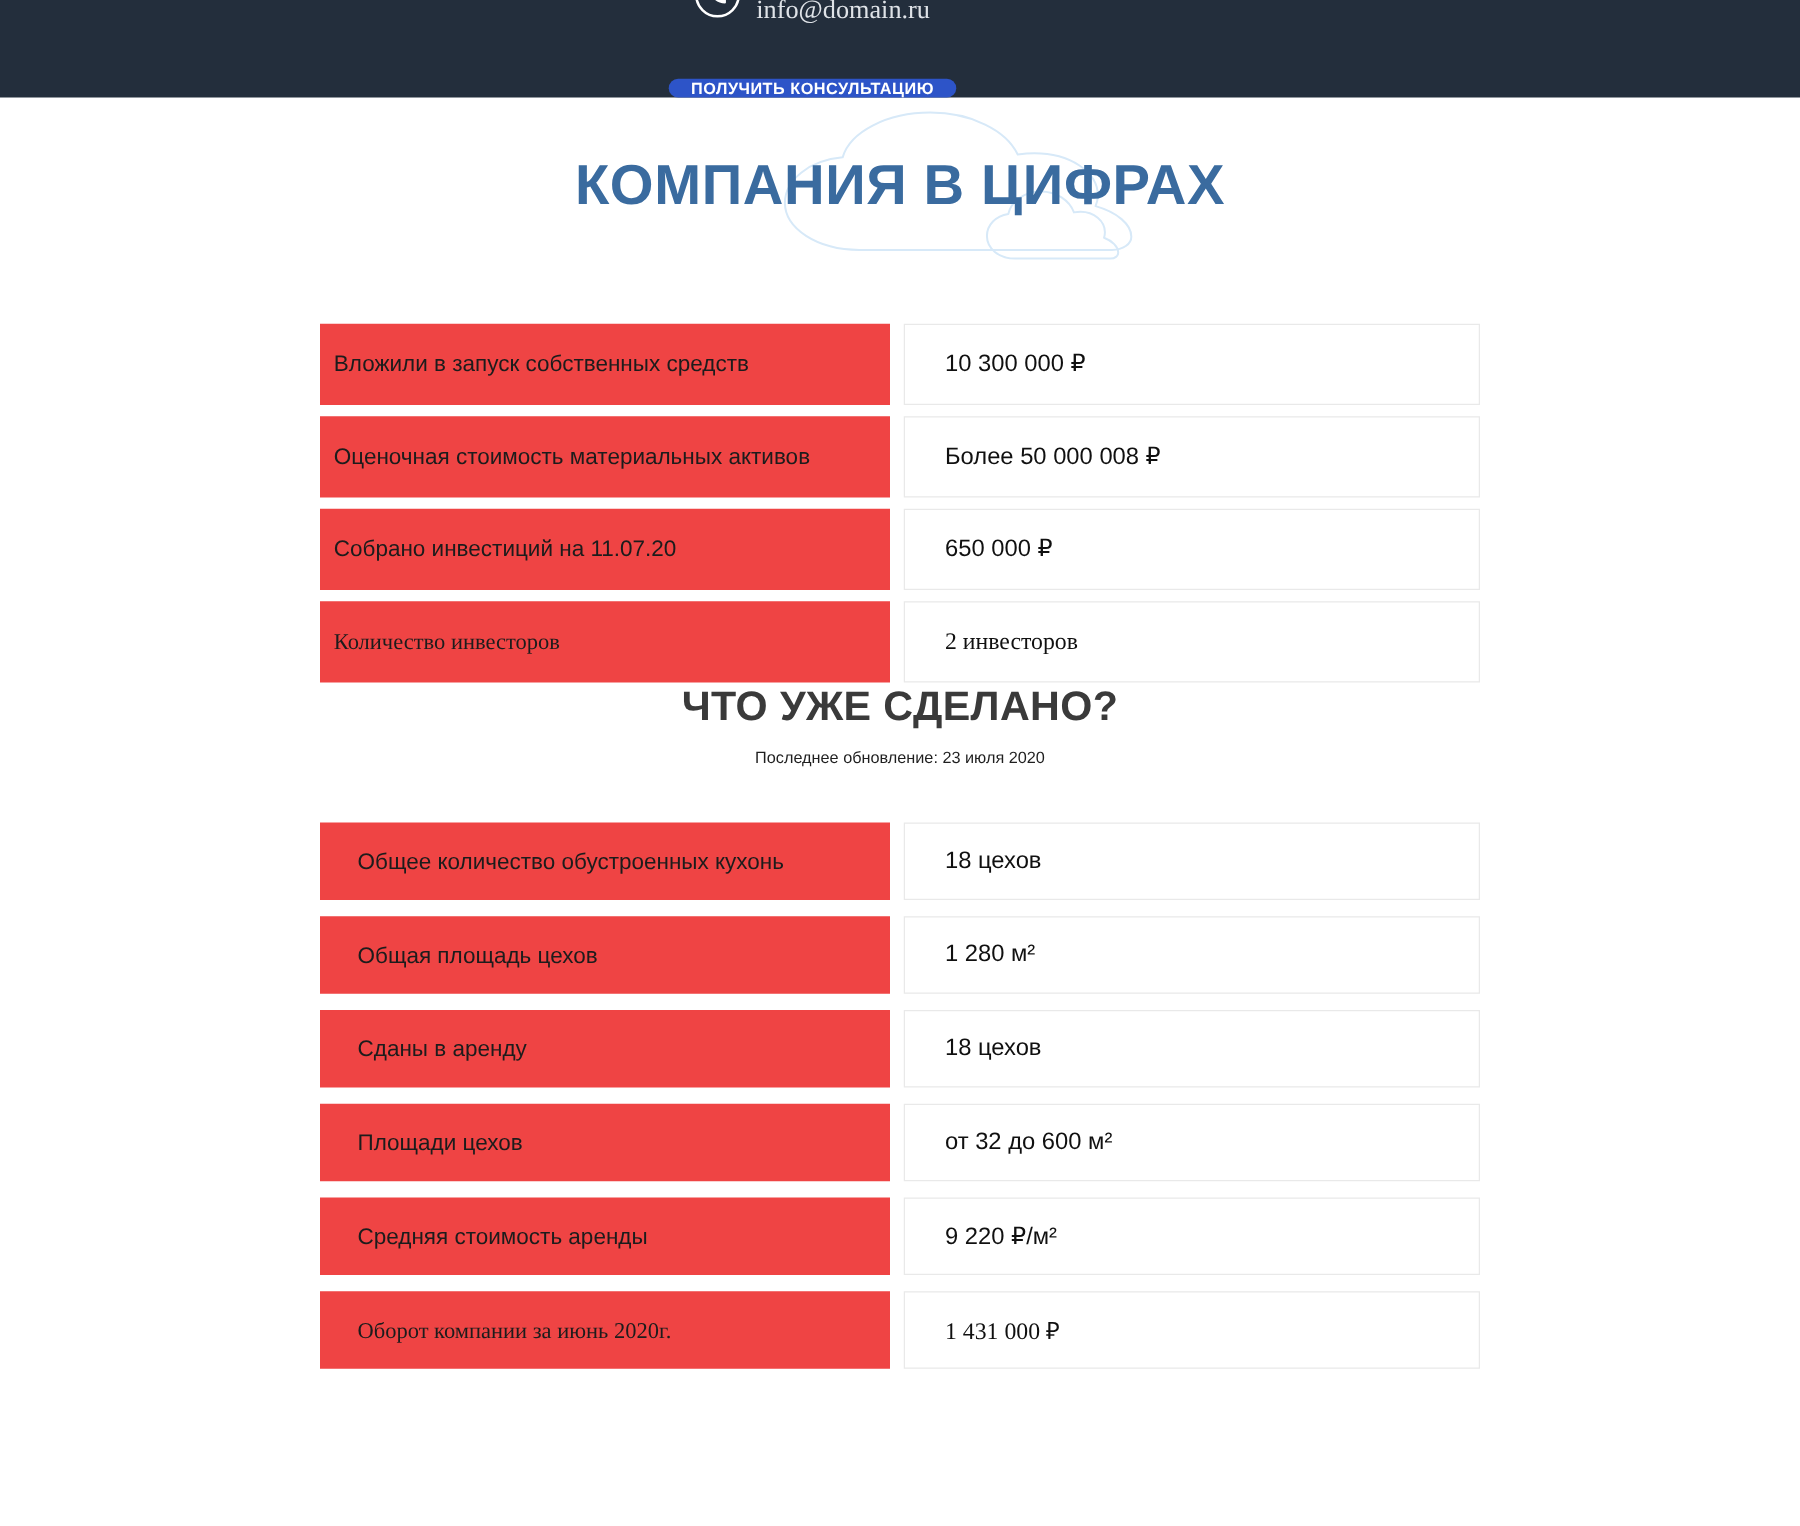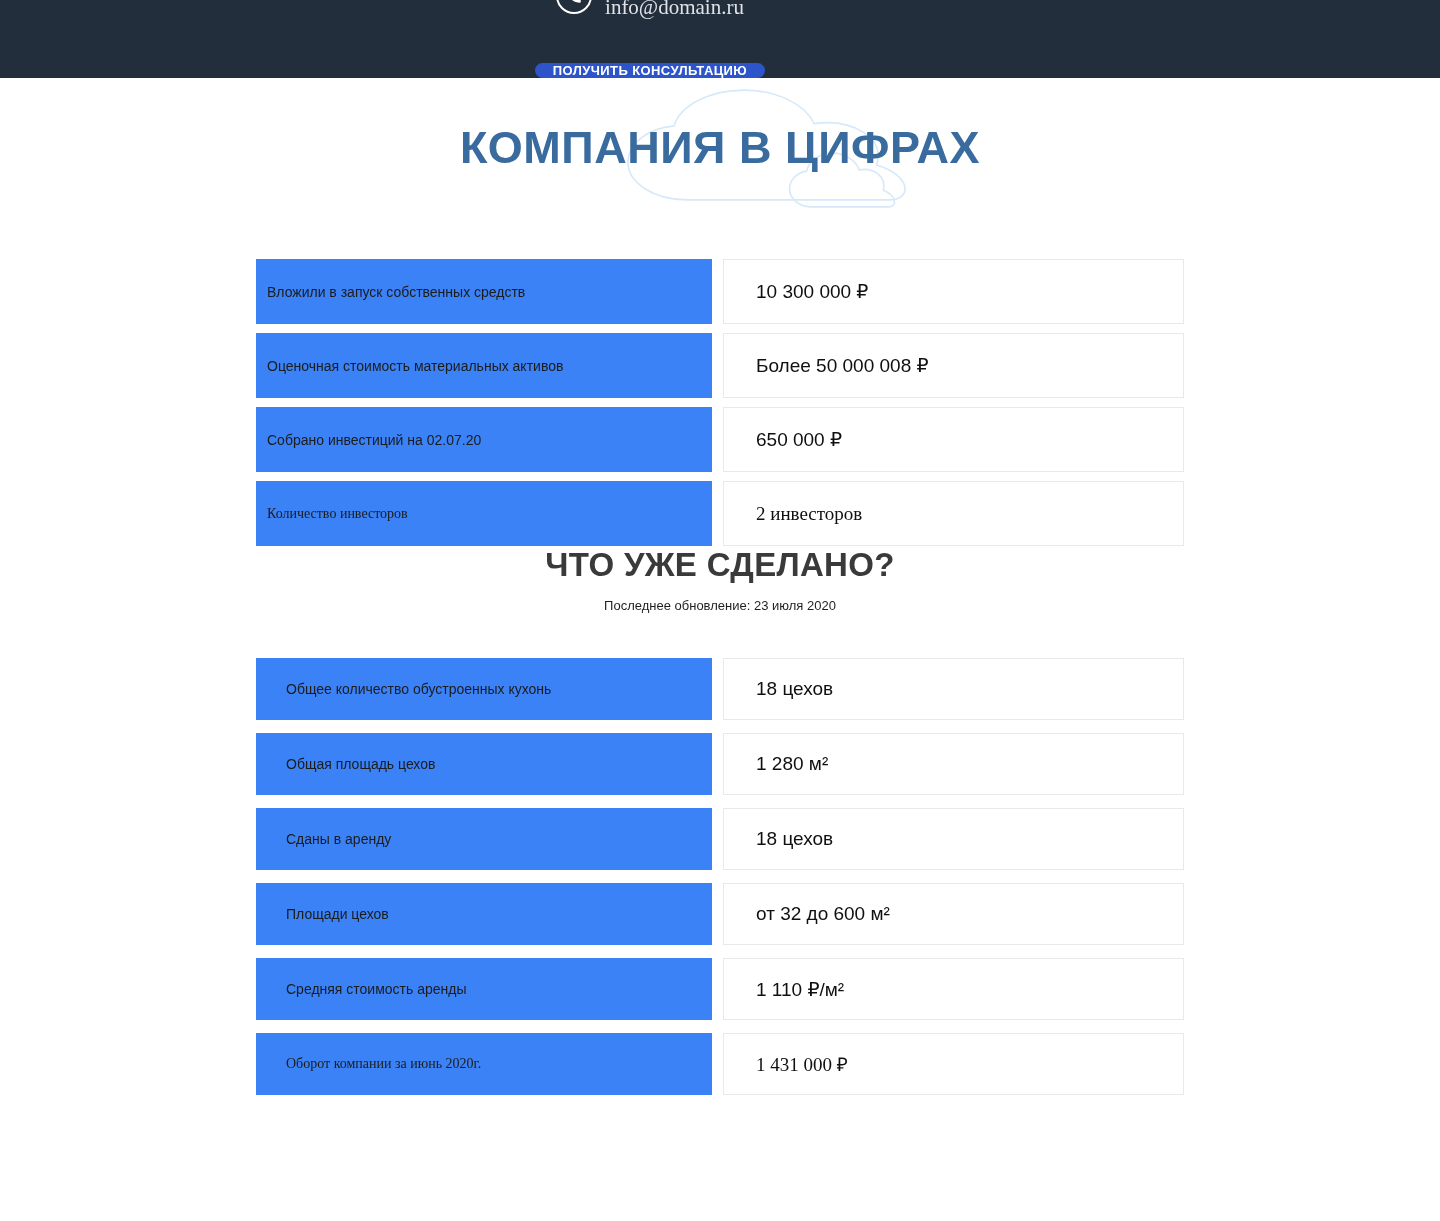--- a/index.html
+++ b/index.html
@@ -100,26 +100,26 @@
   .facts-2 { margin-top: 45px; }
   .fact-row {
     display: grid;
     grid-template-columns: 456px 461px;
     column-gap: 11px;
   }
   .facts-1 .fact-row { height: 65px; margin-bottom: 9px; }
   .facts-2 .fact-row { height: 62px; margin-bottom: 13px; }
   .fact-row:last-child { margin-bottom: 0; font-family: Liberation Serif, serif; }
   .fact-label {
-    background: #3b82f6;
+    background: #ef4444;
     display: flex;
     align-items: center;
     padding-left: 11px;
     padding-right: 10px;
-    font-size: 14px;
+    font-size: 18px;
     color: #1c1c1c;
   }
   .facts-2 .fact-label { padding-left: 30px; }
   .fact-value {
     background: #ffffff;
     border: 1px solid #E9E9E9;
     display: flex;
     align-items: center;
     padding-left: 32px;
     padding-right: 10px;
@@ -174,21 +174,21 @@
 <section class="facts facts-1">
   <div class="fact-row">
     <div class="fact-label">Вложили в запуск собственных средств</div>
     <div class="fact-value">10 300 000 ₽</div>
   </div>
   <div class="fact-row">
     <div class="fact-label">Оценочная стоимость материальных активов</div>
     <div class="fact-value">Более 50 000 008 ₽</div>
   </div>
   <div class="fact-row">
-    <div class="fact-label">Собрано инвестиций на 02.07.20</div>
+    <div class="fact-label">Собрано инвестиций на 11.07.20</div>
     <div class="fact-value">650 000 ₽</div>
   </div>
   <div class="fact-row">
     <div class="fact-label">Количество инвесторов</div>
     <div class="fact-value">2 инвесторов</div>
   </div>
 </section>
 
 <div class="section-head">
   <h2 class="section-title">ЧТО УЖЕ СДЕЛАНО?</h2>
@@ -207,21 +207,21 @@
   <div class="fact-row">
     <div class="fact-label">Сданы в аренду</div>
     <div class="fact-value">18 цехов</div>
   </div>
   <div class="fact-row">
     <div class="fact-label">Площади цехов</div>
     <div class="fact-value">от 32 до 600 м²</div>
   </div>
   <div class="fact-row">
     <div class="fact-label">Средняя стоимость аренды</div>
-    <div class="fact-value">1 110 ₽/м²</div>
+    <div class="fact-value">9 220 ₽/м²</div>
   </div>
   <div class="fact-row">
     <div class="fact-label">Оборот компании за июнь 2020г.</div>
     <div class="fact-value">1 431 000 ₽</div>
   </div>
 </section>
 
 <div class="page-bottom-spacer"></div>
 
 </body></html>

